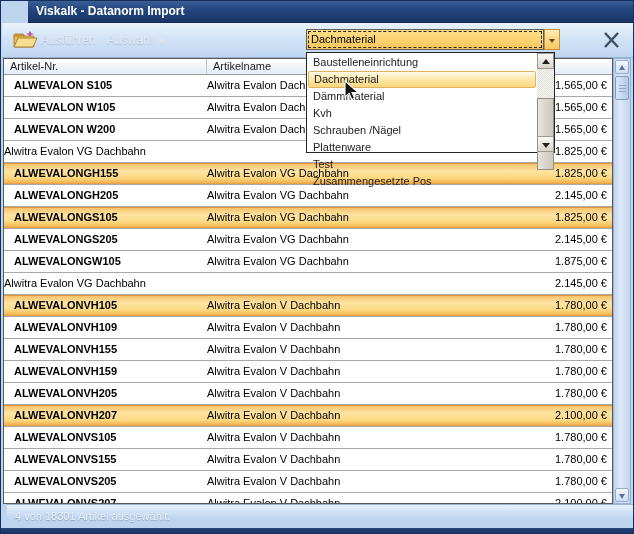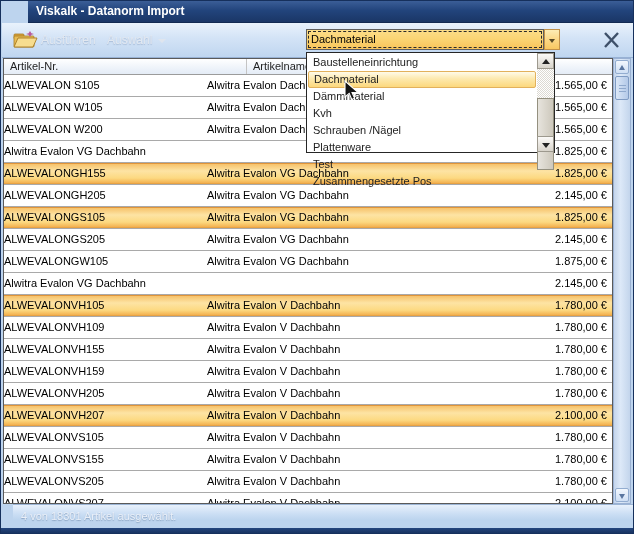--- a/index.html
+++ b/index.html
@@ -50,26 +50,26 @@
   .grid{
     position:absolute;left:2px;top:57px;width:610px;height:446px;
     background:#fff;border:1px solid #5a5a5a;
   }
   .grid-header{
     position:absolute;left:0;top:0;right:0;height:16px;display:flex;
     background:linear-gradient(#ffffff,#eef3fa 60%,#e4ecf6);
     border-bottom:1px solid #9b9b9b;font-size:11px;color:#1f1f1f;
   }
   .gh{line-height:15px;padding-left:6px;}
-  .gh1{width:243px;border-right:1px solid #c4c4c4;}
+  .gh1{width:203px;border-right:1px solid #c4c4c4;}
   .gh2{flex:1;}
   .gh3{width:140px;}
   .grid-body{position:absolute;left:0;top:16px;right:0;bottom:0;overflow:hidden;}
   .row{display:flex;height:22px;border-bottom:1px solid #a9a9a9;background:#fff;font-size:11px;line-height:21px;color:#000;}
-  .row .c1{width:203px;padding-left:0;overflow:hidden;white-space:nowrap;}
+  .row .c1{width:203px;padding-left:10px;overflow:hidden;white-space:nowrap;font-weight:bold;}
   .row .c2{flex:1;overflow:hidden;white-space:nowrap;}
   .row .c3{width:140px;text-align:right;padding-right:5px;white-space:nowrap;}
   .row.sel{
     background:linear-gradient(#f6bد 0) ;
     background:linear-gradient(#f5bd62,#fde4a4 38%,#fcd981 72%,#f1a845);
     box-shadow:inset 0 1px 0 #e0953a, inset 0 -1px 0 #e8a344;
   }
   
   .vscroll{
     position:absolute;left:612px;top:57px;width:18px;height:446px;
@@ -101,21 +101,21 @@
     background:repeating-conic-gradient(#ffffff 0 25%,#dcd9d2 0 50%) 0 0/2px 2px;}
   .dd-btn{position:absolute;left:0;width:17px;height:16px;background:linear-gradient(#fbfaf8,#d8d4cb);border:1px solid #9d998e;}
   .dd-btn-up{top:0;}
   .dd-btn-down{bottom:0;}
   .dd-tri-up{position:absolute;left:4px;top:5px;width:0;height:0;border-left:4px solid transparent;border-right:4px solid transparent;border-bottom:5px solid #222;}
   .dd-tri-down{position:absolute;left:4px;top:6px;width:0;height:0;border-left:4px solid transparent;border-right:4px solid transparent;border-top:5px solid #222;}
   .dd-thumb{position:absolute;left:0;top:45px;width:17px;height:72px;
     background:linear-gradient(to right,#e7e4dd,#cdc8bc);border:1px solid #94907f;}
   
   .statusbar{
-    position:absolute;left:12px;right:0;top:503px;height:16px;
+    position:absolute;left:6px;right:0;top:503px;height:16px;
     background:linear-gradient(#e8f1fc,#cbdef4 60%,#bcd4ee);
     border-top:1px solid #9db6d6;
   }
   .status-text{position:absolute;left:8px;top:5px;font-size:11px;color:#e9eff8;text-shadow:0 1px 1px rgba(100,125,160,.55);}
   .bottom-strip{position:absolute;left:0;right:0;top:527px;height:7px;background:linear-gradient(#24467e,#142c56);}
   
   .cursor{position:absolute;left:343px;top:79px;z-index:9;}
 </style>
 </head>
 <body>

